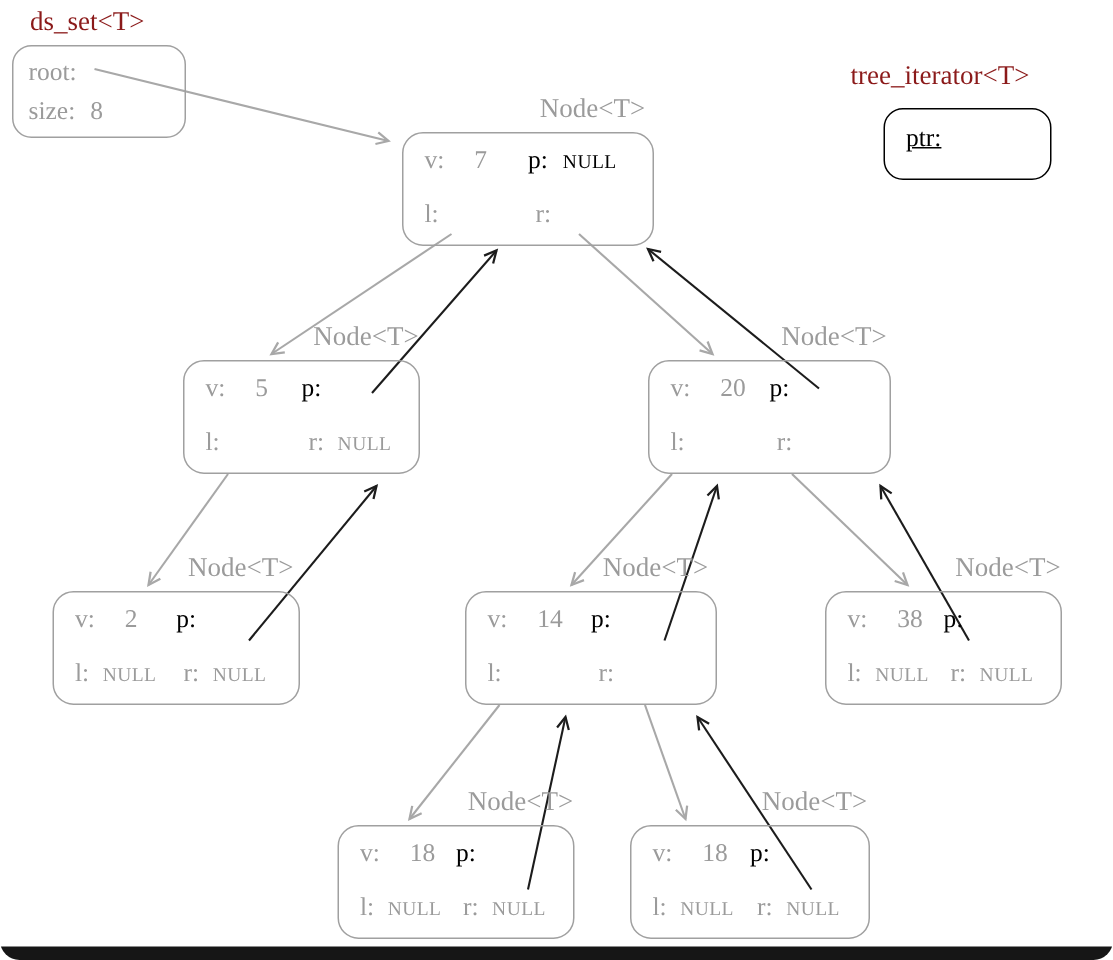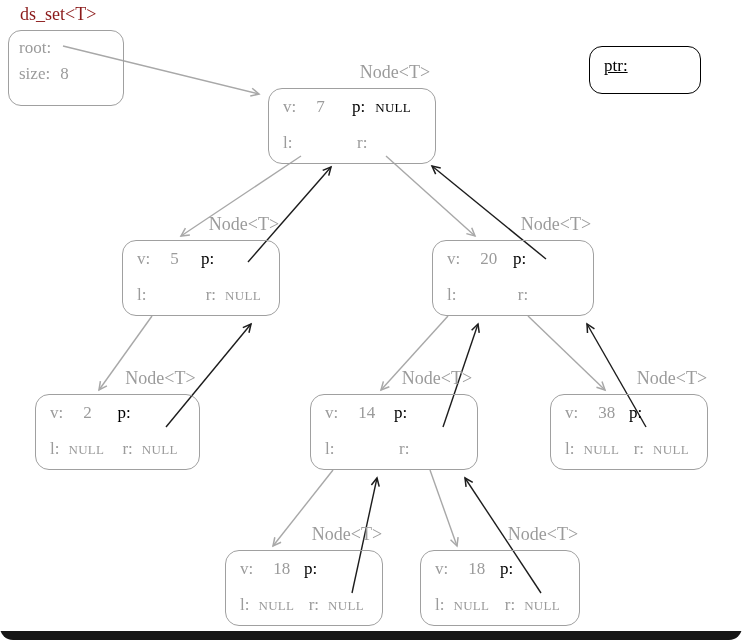--- a/index.html
+++ b/index.html
@@ -68,32 +68,33 @@
     <line class="black" x1="546" y1="259" x2="432" y2="166" marker-end="url(#ah-black)"></line>
     <line class="black" x1="166" y1="427" x2="251" y2="324" marker-end="url(#ah-black)"></line>
     <line class="black" x1="443" y1="427" x2="478" y2="324" marker-end="url(#ah-black)"></line>
     <line class="black" x1="646" y1="427" x2="587" y2="324" marker-end="url(#ah-black)"></line>
     <line class="black" x1="352" y1="593" x2="377" y2="478" marker-end="url(#ah-black)"></line>
     <line class="black" x1="541" y1="593" x2="465" y2="478" marker-end="url(#ah-black)"></line>
   </svg>
 
   <div class="struct" style="left:8px;top:4px;">
     <div class="type-label ds-label">ds_set&lt;T&gt;</div>
-    <div class="struct-box" style="width:116px;height:76px;">
+    <div class="struct-box" style="width:116px;height:62px;">
       <div class="srow">
         <span class="t muted">root:</span>
       </div>
       <div class="srow">
         <span class="t muted">size:</span>
         <span class="t muted">8</span>
       </div>
     </div>
   </div>
 
   <div class="struct" style="left:567px;top:40px;">
+    <div class="type-label">tree_iterator&lt;T&gt;</div>
     <div class="struct-box iter-box" style="width:112px;height:48px;margin-left:22px;margin-top:6px;text-decoration:underline;">
       <div class="srow">
         <span class="t emph">ptr:</span>
       </div>
     </div>
   </div>
 
   <div class="node" style="left:268px;top:62px;width:168px;">
     <div class="node-type">Node&lt;T&gt;</div>
     <div class="node-box">

